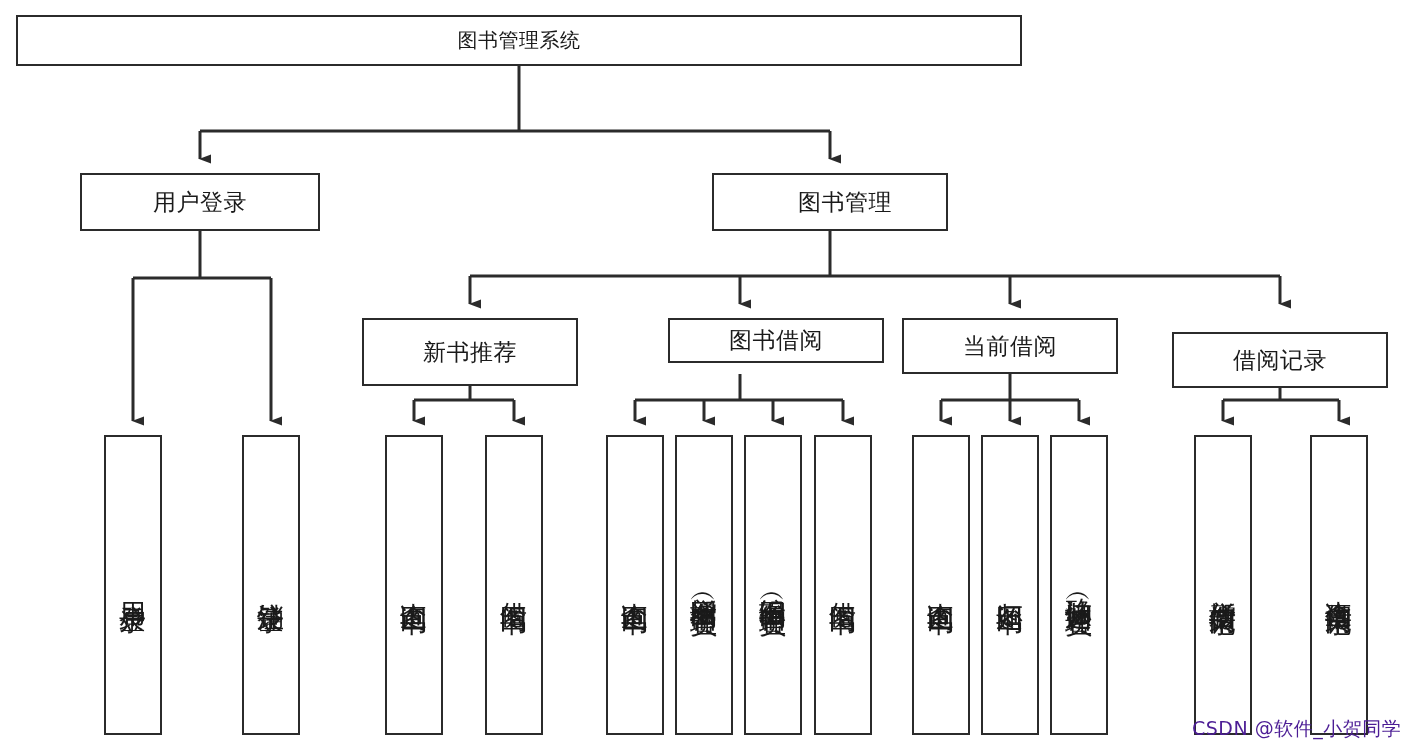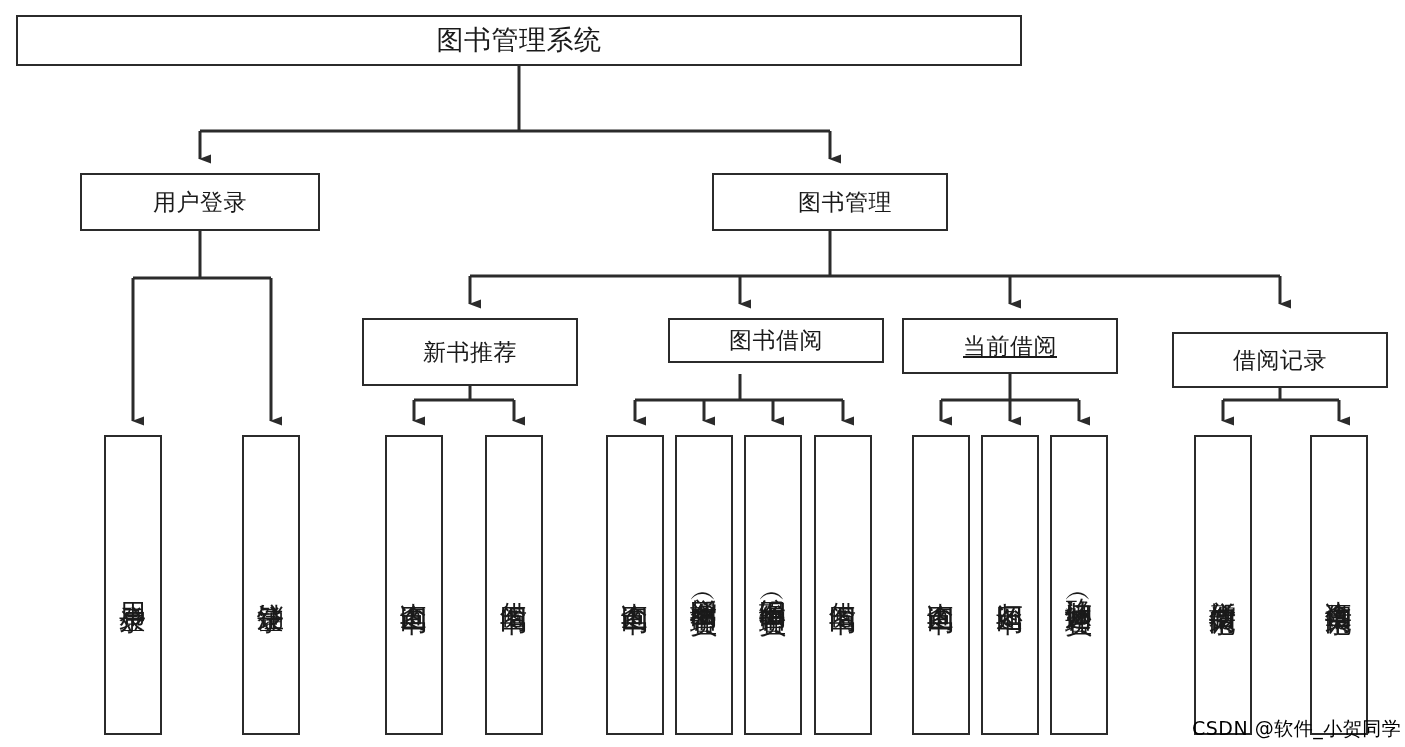--- a/index.html
+++ b/index.html
@@ -41,41 +41,41 @@
     text-align: center;
     line-height: 1.06;
     letter-spacing: 0.5px;
   }
   
   .node.horiz .node-label {
     font-size: 23px;
     white-space: nowrap;
   }
   .node.root .node-label {
-    font-size: 27px;
+    font-size: 20px;
     text-align: right;
   }
   
   .node.vert {
     align-items: center;
     justify-content: center;
     padding: 4px 0;
   }
   .node.vert .node-label {
     writing-mode: vertical-rl;
     text-orientation: upright;
     font-size: 27px;
     line-height: 1.0;
     letter-spacing: 2px;
     white-space: nowrap;
     max-height: 288px;
   }
   .watermark {
     position: absolute;
-    color: #000000;
+    color: #4c1d95;
     font-size: 19px;
     white-space: nowrap;
     letter-spacing: 0.5px;
   }
 </style>
 </head>
 <body>
 
 <div id="canvas">
 
@@ -142,21 +142,21 @@
   </div>
 
   <div class="node horiz" style="left:362px; top:318px; width:216px; height:68px;">
     <span class="node-label">新书推荐</span>
   </div>
 
   <div class="node horiz" style="left:668px; top:318px; width:216px; height:45px;">
     <span class="node-label">图书借阅</span>
   </div>
 
-  <div class="node horiz" style="left:902px; top:318px; width:216px; height:56px;text-decoration:underline;">
+  <div class="node horiz" style="left:902px; top:318px; width:216px; height:56px;">
     <span class="node-label">当前借阅</span>
   </div>
 
   <div class="node horiz" style="left:1172px; top:332px; width:216px; height:56px;">
     <span class="node-label">借阅记录</span>
   </div>
 
   <div class="node vert" style="left:104px; top:435px; width:58px; height:300px;">
     <span class="node-label">用户登录</span>
   </div>

